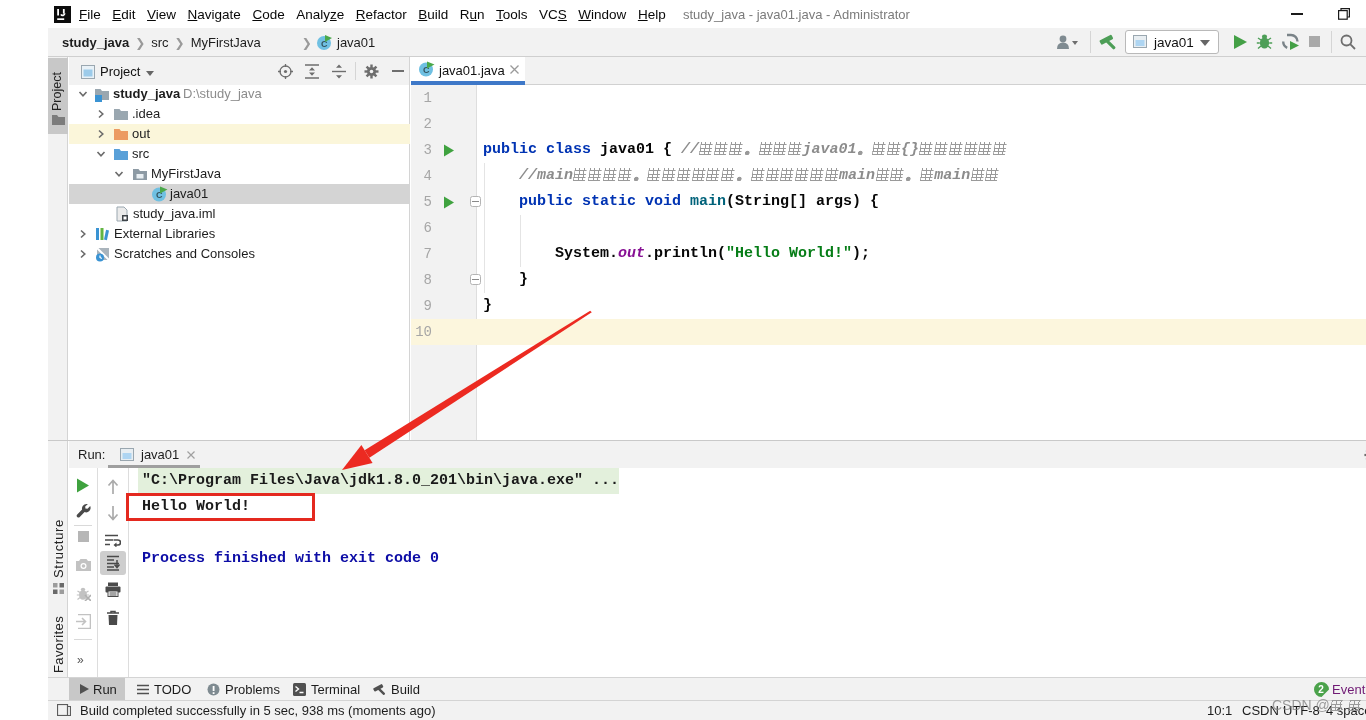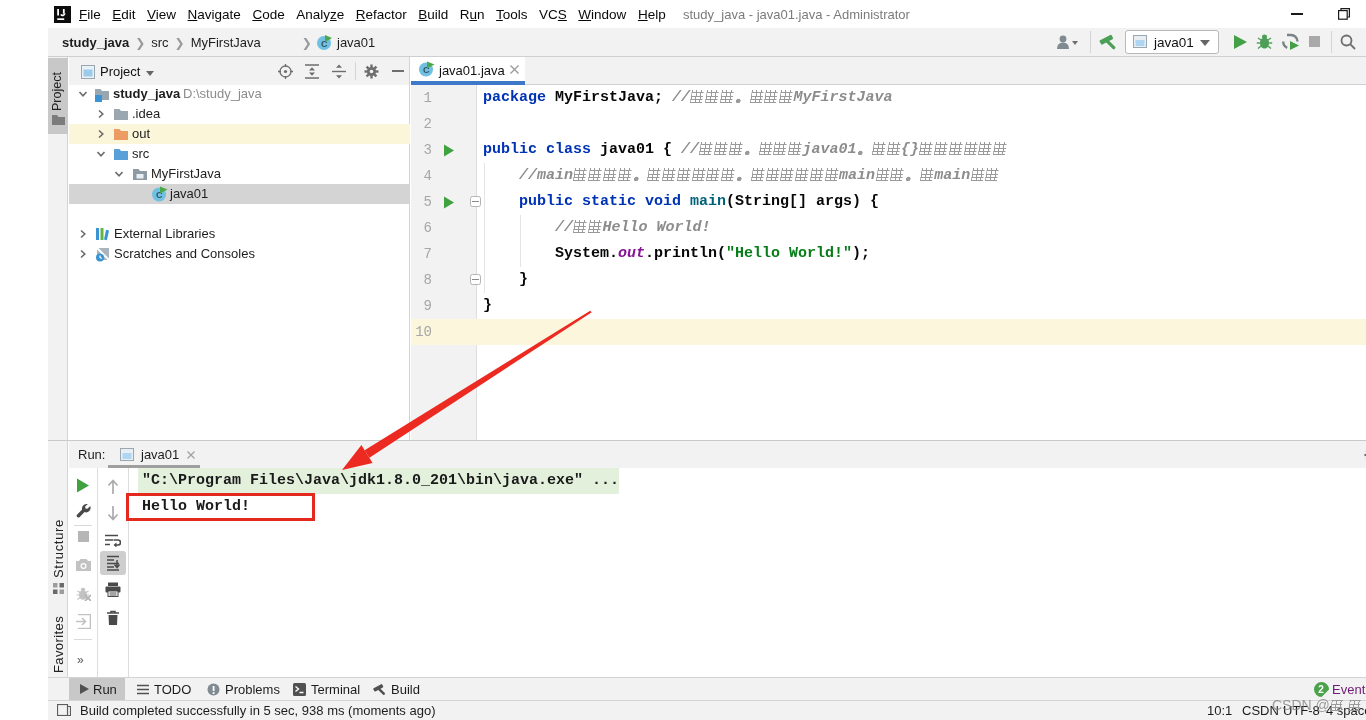--- a/index.html
+++ b/index.html
@@ -297,20 +297,28 @@
 
 <div class="trow" style="top:184px;">
   <svg class="ticon" style="left:82px;" width="17" height="16">
         <circle cx="8" cy="8.5" r="7" fill="#6fc0e2"></circle>
         <text x="5" y="12" font-size="9" font-weight="bold" fill="#33535e" font-family="Liberation Sans">C</text>
         <path d="M9 0.5 L16.5 3.5 L9 7.5 Z" fill="#4aa84a"></path>
       </svg>
   <span class="lbl" style="left:101px;">java01</span>
 </div>
 
+<div class="trow" style="top:204px;">
+  <svg class="ticon" style="left:45px;" width="16" height="16">
+        <path d="M3 1 h7 l3 3 v11 H3 Z" fill="#ebebeb" stroke="#9aa7b0"></path>
+        <rect x="8" y="9" width="6" height="6" fill="#40454a"></rect>
+        <rect x="9.5" y="10.5" width="3" height="3" fill="#fff"></rect>
+      </svg>
+  <span class="lbl" style="left:64px;">study_java.iml</span>
+</div>
 
 <div class="trow" style="top:244px;">
   <svg class="chev" style="left:9px;" width="10" height="10">
         <path d="M3 1.5 L6.8 5 L3 8.5" stroke="#6b6b6b" stroke-width="1.6" fill="none"></path>
       </svg>
   <svg class="ticon" style="left:26px;" width="16" height="16">
         <path d="M2 2 H14 V14 H2 Z" fill="#aab4bc"></path>
         <path d="M2 2 L14 14" stroke="#fff" stroke-width="2"></path>
         <circle cx="5" cy="11.5" r="4" fill="#3a93d3"></circle>
         <path d="M5 9.5 V11.5 L6.8 12.6" stroke="#fff" stroke-width="1.2" fill="none"></path>
@@ -368,25 +376,23 @@
         <path d="M1 0.5 L11 6.5 L1 12.5 Z" fill="#3fa23f"></path>
       </svg>
     </div>
 <div class="abs" style="left:422px;top:196px;width:11px;height:11px;background:#fff;border:1px solid #b4b4b4;border-radius:2.5px;"></div>
 <div class="abs" style="left:424px;top:201px;width:7px;height:1.4px;background:#8a8a8a;"></div>
 <div class="abs" style="left:422px;top:274px;width:11px;height:11px;background:#fff;border:1px solid #b4b4b4;border-radius:2.5px;"></div>
 <div class="abs" style="left:424px;top:279px;width:7px;height:1.4px;background:#8a8a8a;"></div>
 <div class="abs" style="left:436px;top:163px;width:1px;height:130px;background:#e4e4e4;"></div>
 <div class="abs" style="left:472px;top:215px;width:1px;height:52px;background:#e4e4e4;"></div>
 
-<div class="codeline" style="top:85px;"><span class="kw">package</span> MyFirstJava; <span class="cmt">//<span class="cj"></span><span class="cj"></span><span class="cj"></span><span class="cjc"></span><span class="cj"></span><span class="cj"></span><span class="cj"></span>MyFirstJava</span></div>
 <div class="codeline" style="top:137px;"><span class="kw">public class</span> java01 { <span class="cmt">//<span class="cj"></span><span class="cj"></span><span class="cj"></span><span class="cjc"></span><span class="cj"></span><span class="cj"></span><span class="cj"></span>java01<span class="cjc"></span><span class="cj"></span><span class="cj"></span>{}<span class="cj"></span><span class="cj"></span><span class="cj"></span><span class="cj"></span><span class="cj"></span><span class="cj"></span></span></div>
 <div class="codeline" style="top:163px;">    <span class="cmt">//main<span class="cj"></span><span class="cj"></span><span class="cj"></span><span class="cj"></span><span class="cjc"></span><span class="cj"></span><span class="cj"></span><span class="cj"></span><span class="cj"></span><span class="cj"></span><span class="cj"></span><span class="cjc"></span><span class="cj"></span><span class="cj"></span><span class="cj"></span><span class="cj"></span><span class="cj"></span><span class="cj"></span>main<span class="cj"></span><span class="cj"></span><span class="cjc"></span><span class="cj"></span>main<span class="cj"></span><span class="cj"></span></span></div>
 <div class="codeline" style="top:189px;">    <span class="kw">public static void</span> <span class="mth">main</span>(String[] args) {</div>
-<div class="codeline" style="top:215px;">        <span class="cmt">//<span class="cj"></span><span class="cj"></span>Hello World!</span></div>
 <div class="codeline" style="top:241px;">        System.<span class="fld">out</span>.println(<span class="str">"Hello World!"</span>);</div>
 <div class="codeline" style="top:267px;">    }</div>
 <div class="codeline" style="top:293px;">}</div>
 <div class="abs" style="left:1347px;top:90px;">
       <svg width="14" height="13">
         <path d="M1 7 L5 11 L13 1.5" stroke="#55a357" stroke-width="2.2" fill="none"></path>
       </svg>
     </div>
 
 <div class="abs" style="left:0;top:440px;width:1366px;height:1px;background:#c9c9c9;"></div>
@@ -504,20 +510,21 @@
       <svg width="14" height="16">
         <path d="M1 3 H13" stroke="#4a4a4a" stroke-width="1.5"></path>
         <path d="M5 3 V1.5 H9 V3" fill="none" stroke="#4a4a4a" stroke-width="1.5"></path>
         <path d="M2.5 5 H11.5 L11 15 H3 Z" fill="#4a4a4a"></path>
       </svg>
     </div>
 
 <div class="abs" style="left:90px;top:468px;width:481px;height:26px;background:#e3f0dc;"></div>
 <div class="conline" style="top:468px;">"C:\Program Files\Java\jdk1.8.0_201\bin\java.exe" ...</div>
 <div class="conline" style="top:494px;">Hello World!</div>
+<div class="conline" style="top:546px;color:#0d0da6;">Process finished with exit code 0</div>
 <div class="abs" style="left:78px;top:493px;width:189px;height:28px;border:3px solid #e4291f;"></div>
 
 <div class="abs" style="left:0;top:677px;width:1366px;height:23px;background:#f2f2f2;border-top:1px solid #d4d4d4;"></div>
 <div class="abs" style="left:21px;top:678px;width:56px;height:22px;background:#c8c8c8;"></div>
 <div class="abs" style="left:31px;top:683px;">
       <svg width="11" height="12">
         <path d="M1 1 L10 6 L1 11 Z" fill="#515151"></path>
       </svg>
     </div>
 <div class="abs" style="left:45px;top:682px;font-size:13px;color:#1d1d1d;">Run</div>

